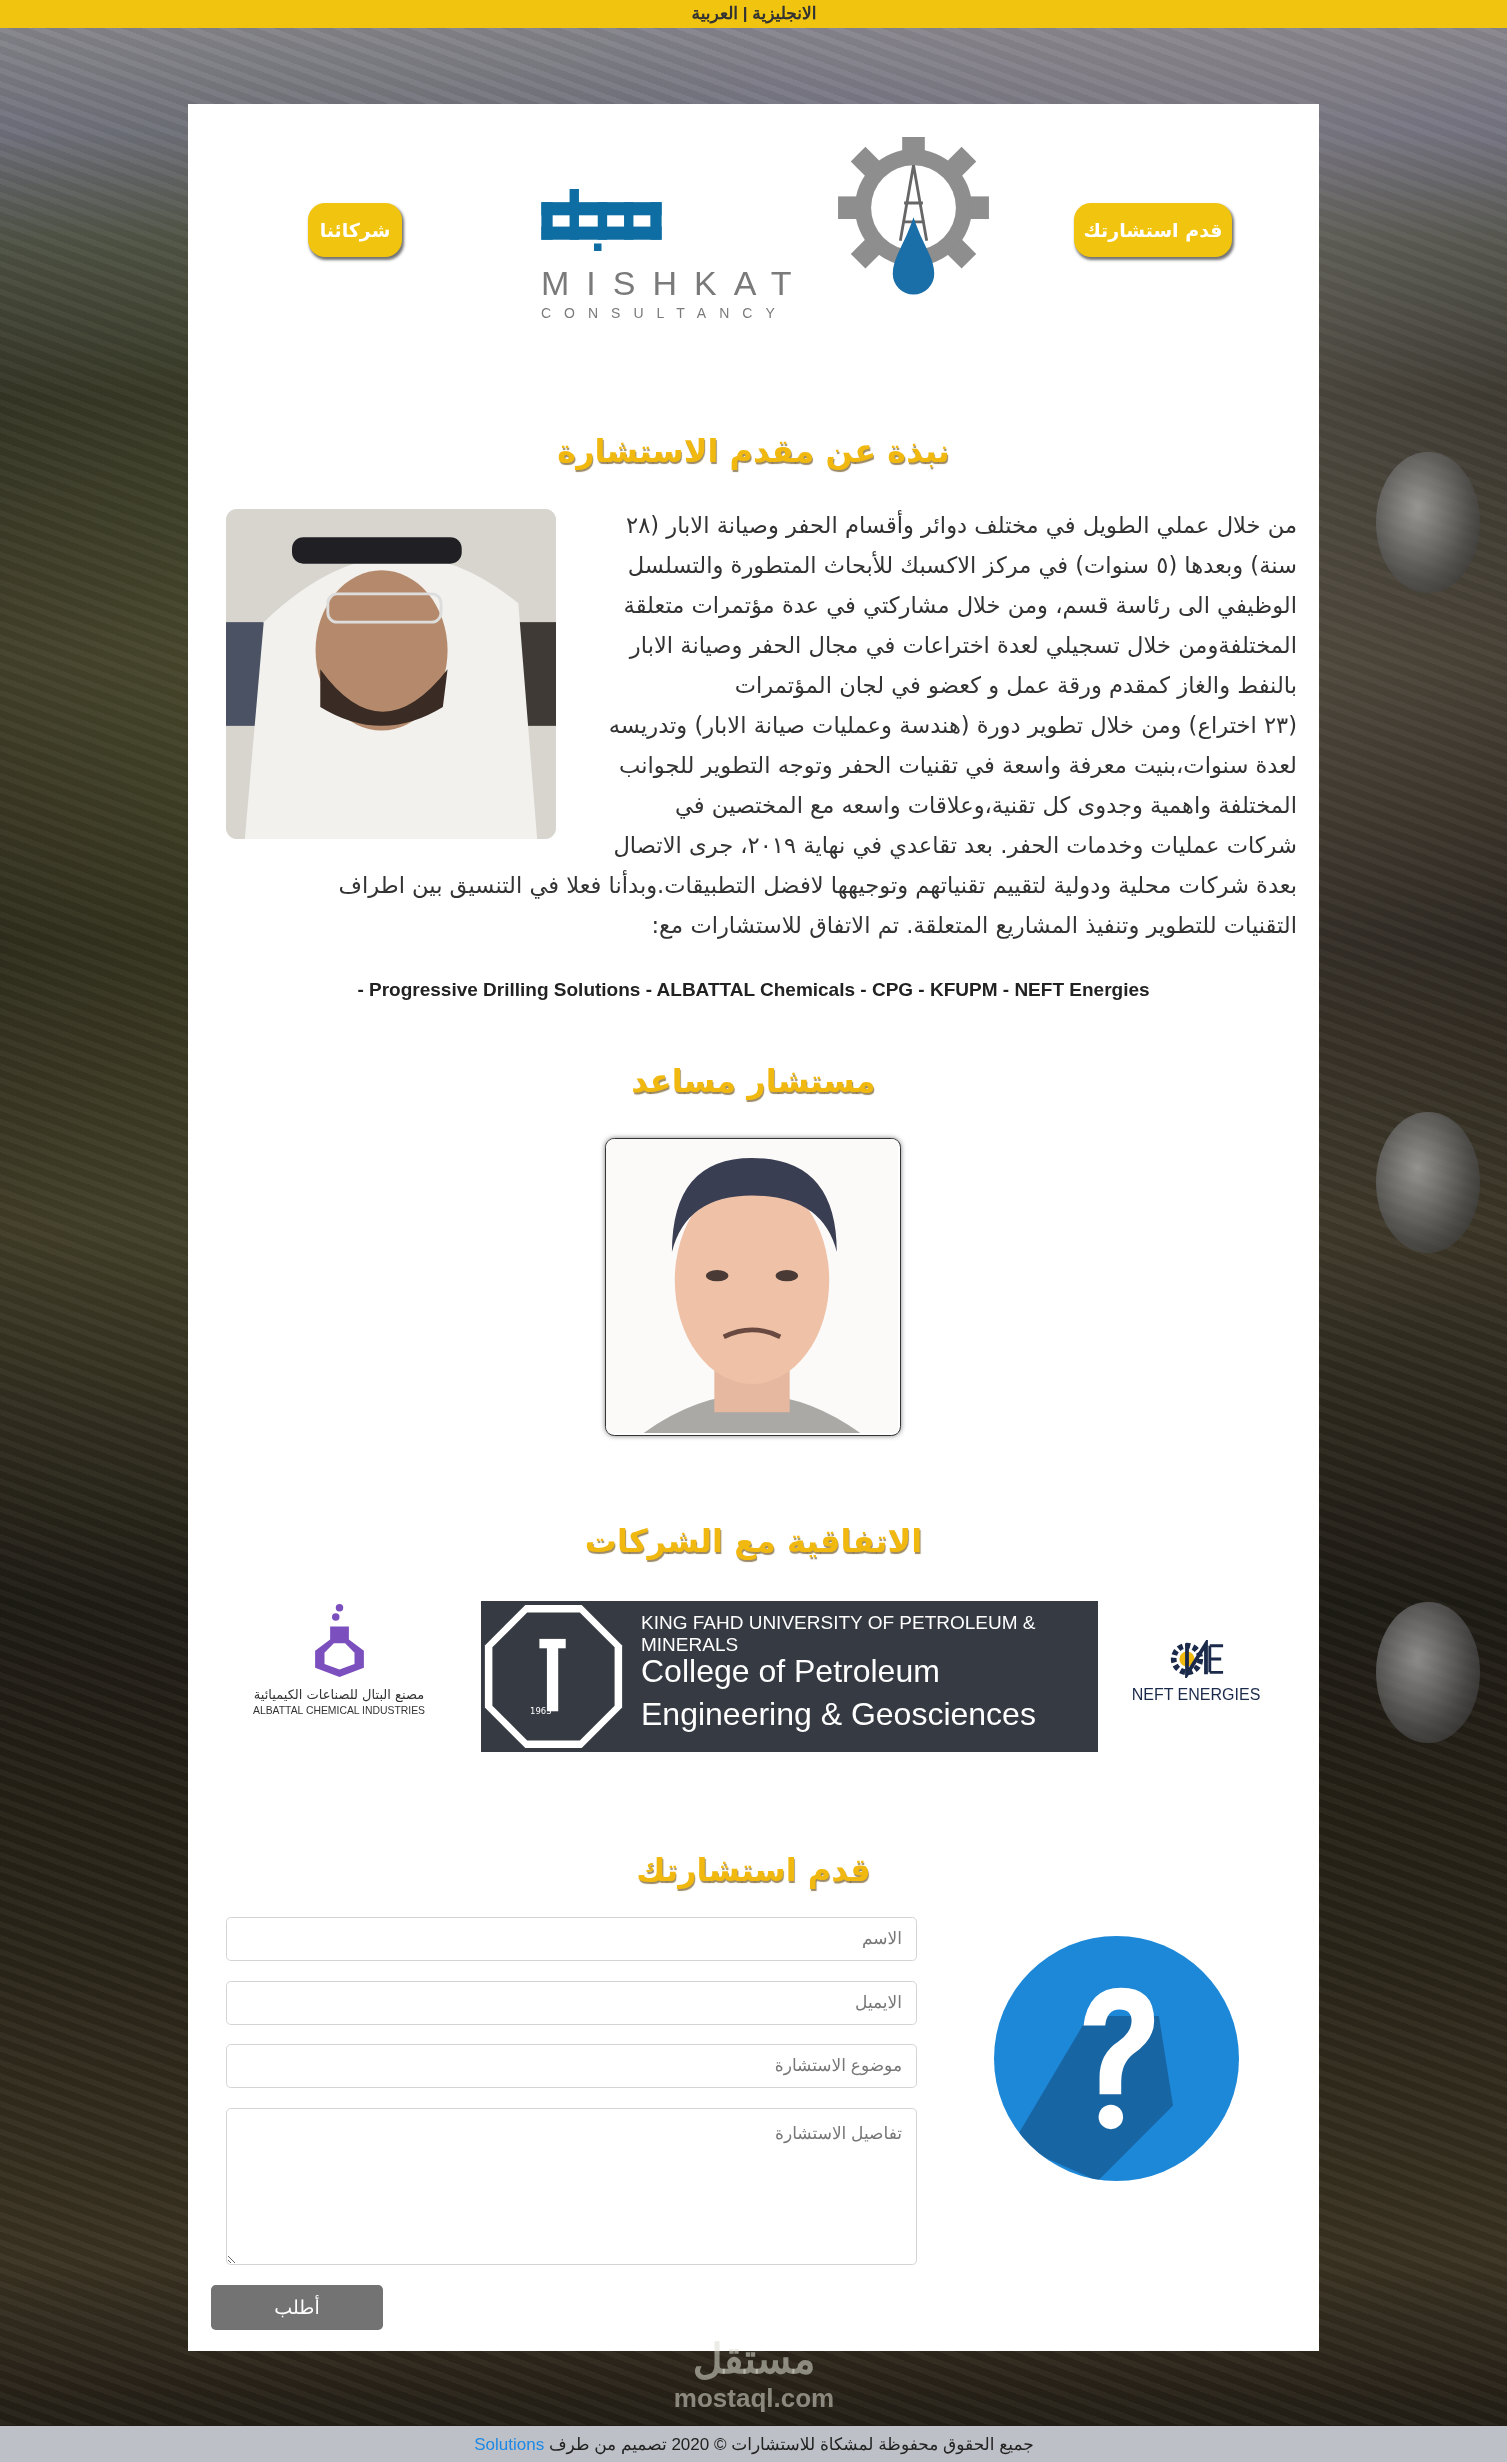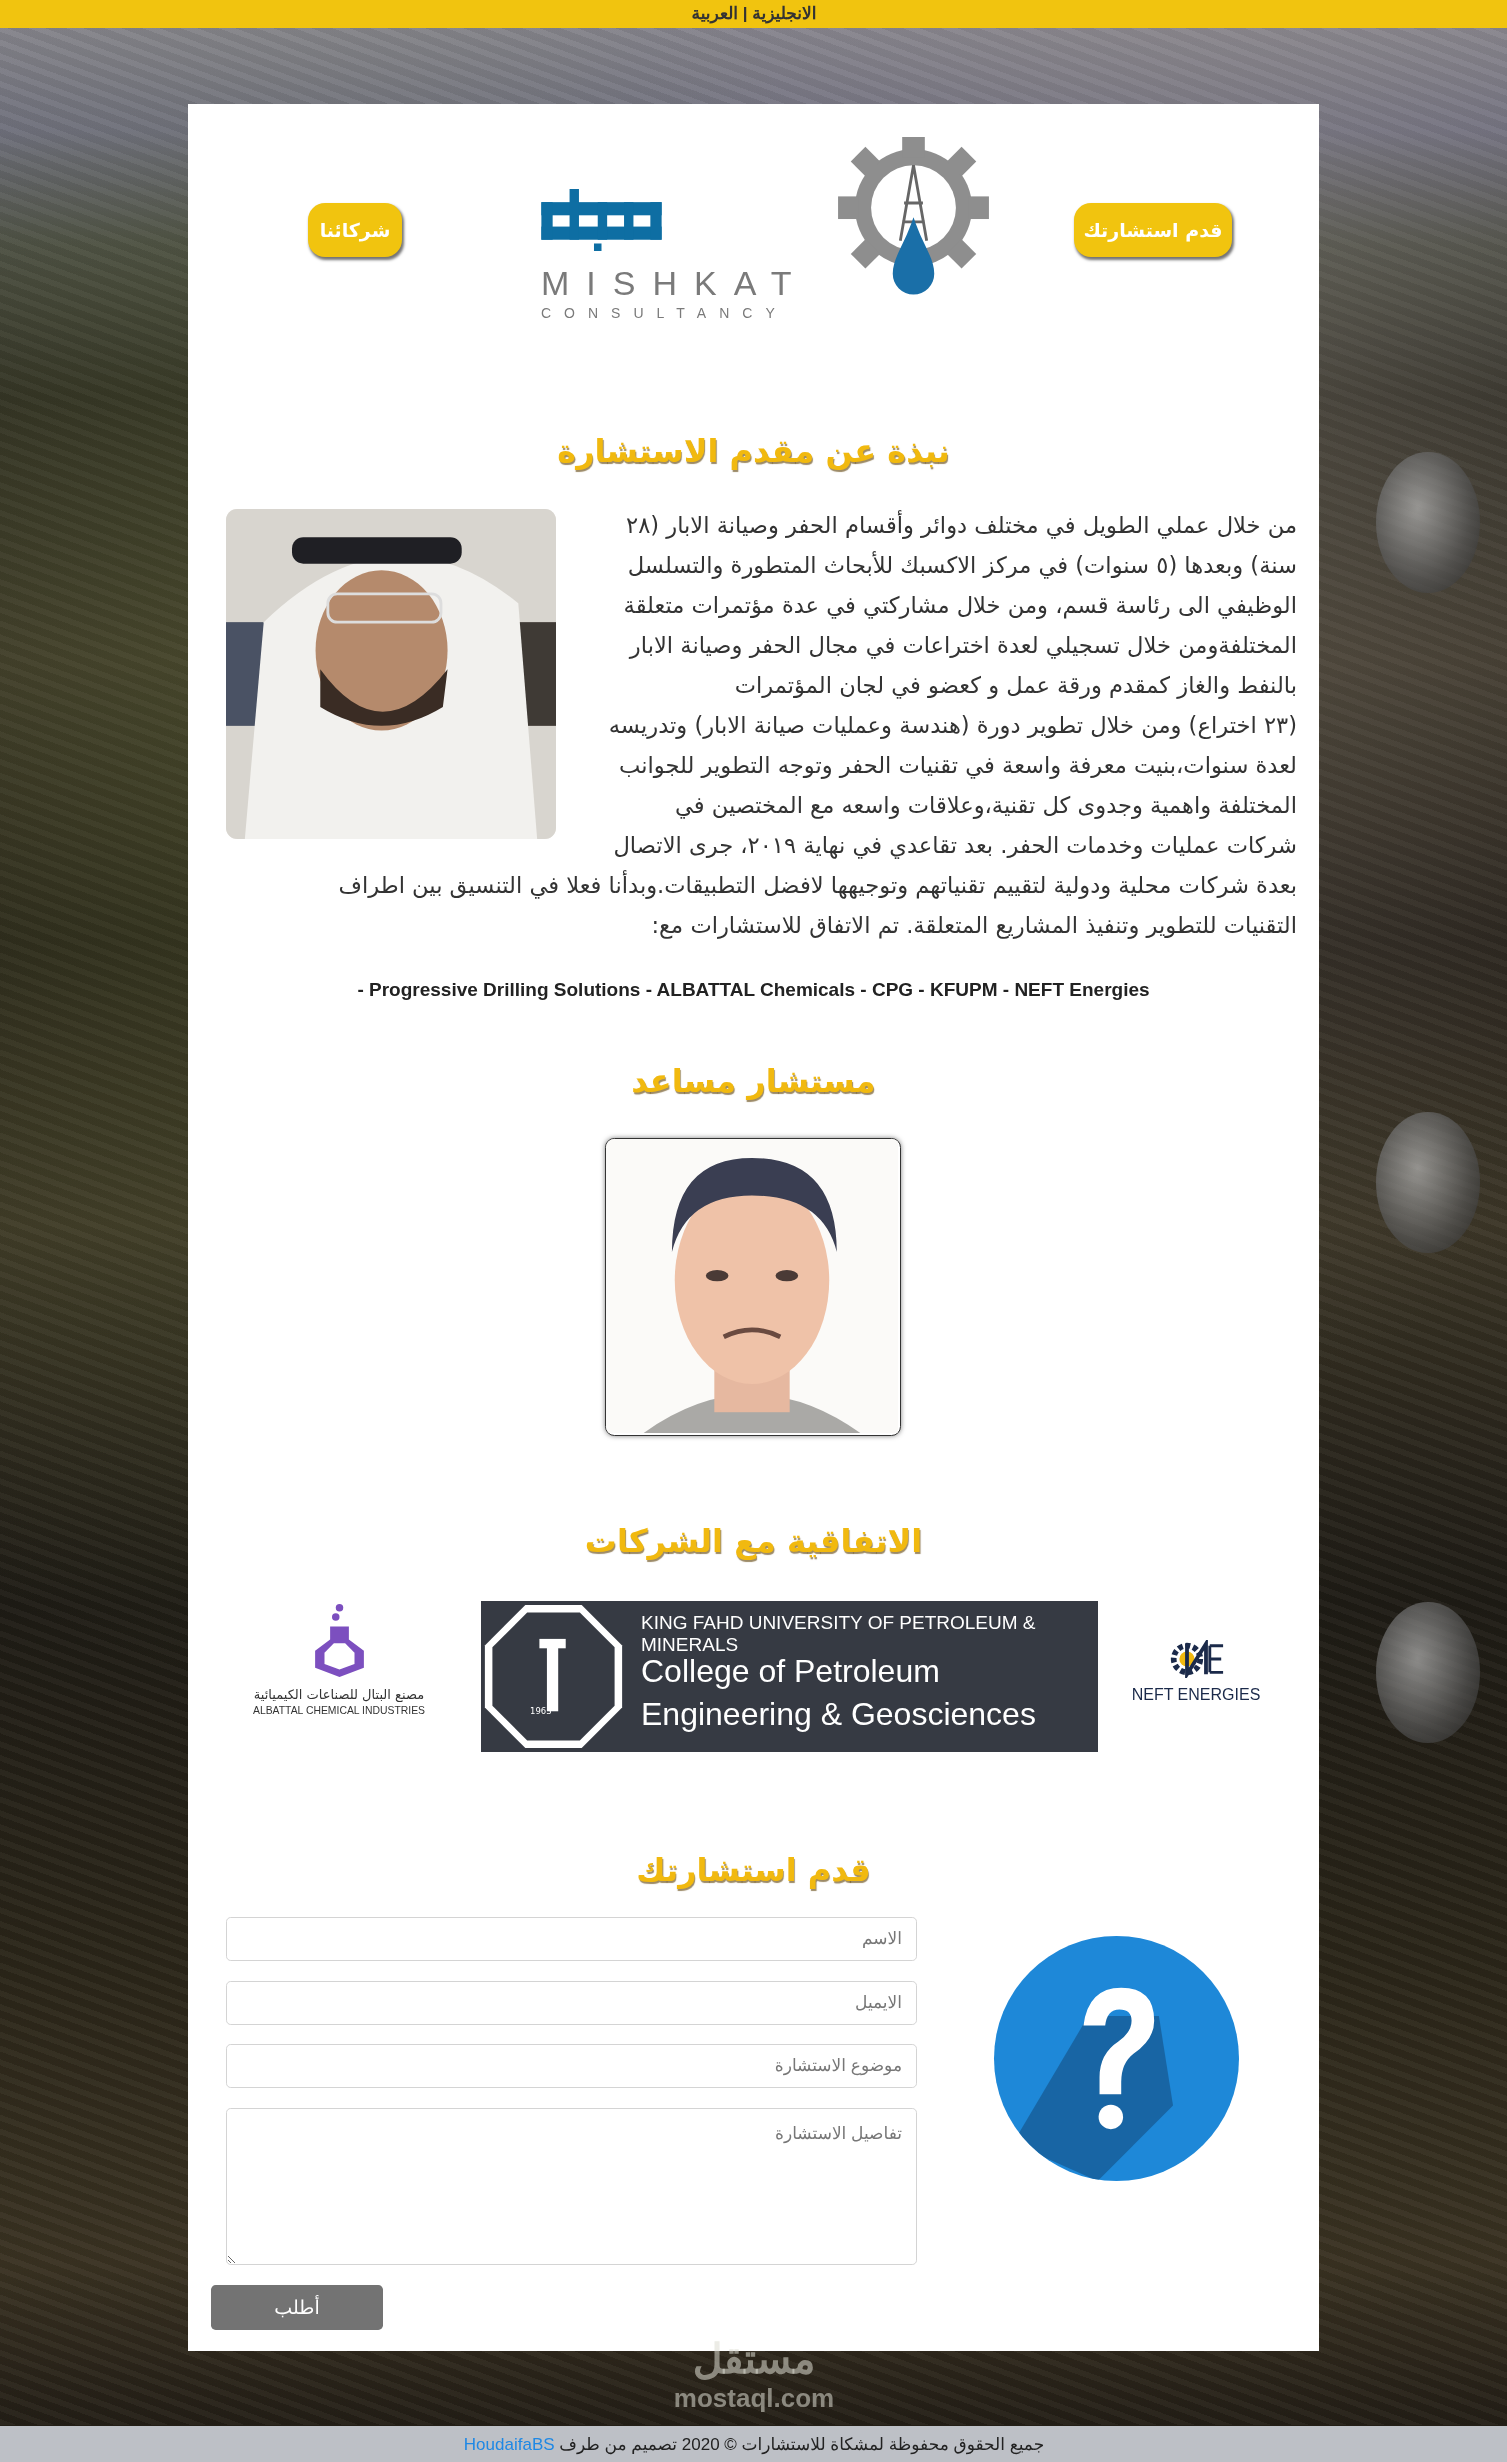--- a/index.html
+++ b/index.html
@@ -227,15 +227,15 @@
     </svg>
   </div>
 </div>
 
 <div class="watermark">
   <div style="font-size:41px">مستقل</div>
   <div style="font-size:26px">mostaql.com</div>
 </div>
 
 <div class="footer">
-  <span>جميع الحقوق محفوظة لمشكاة للاستشارات © 2020 تصميم من طرف </span><a>HoudaifaBS</a>
+  <span>جميع الحقوق محفوظة لمشكاة للاستشارات © 2020 تصميم من طرف </span><a>Solutions</a>
 </div>
 
 
 </body></html>

